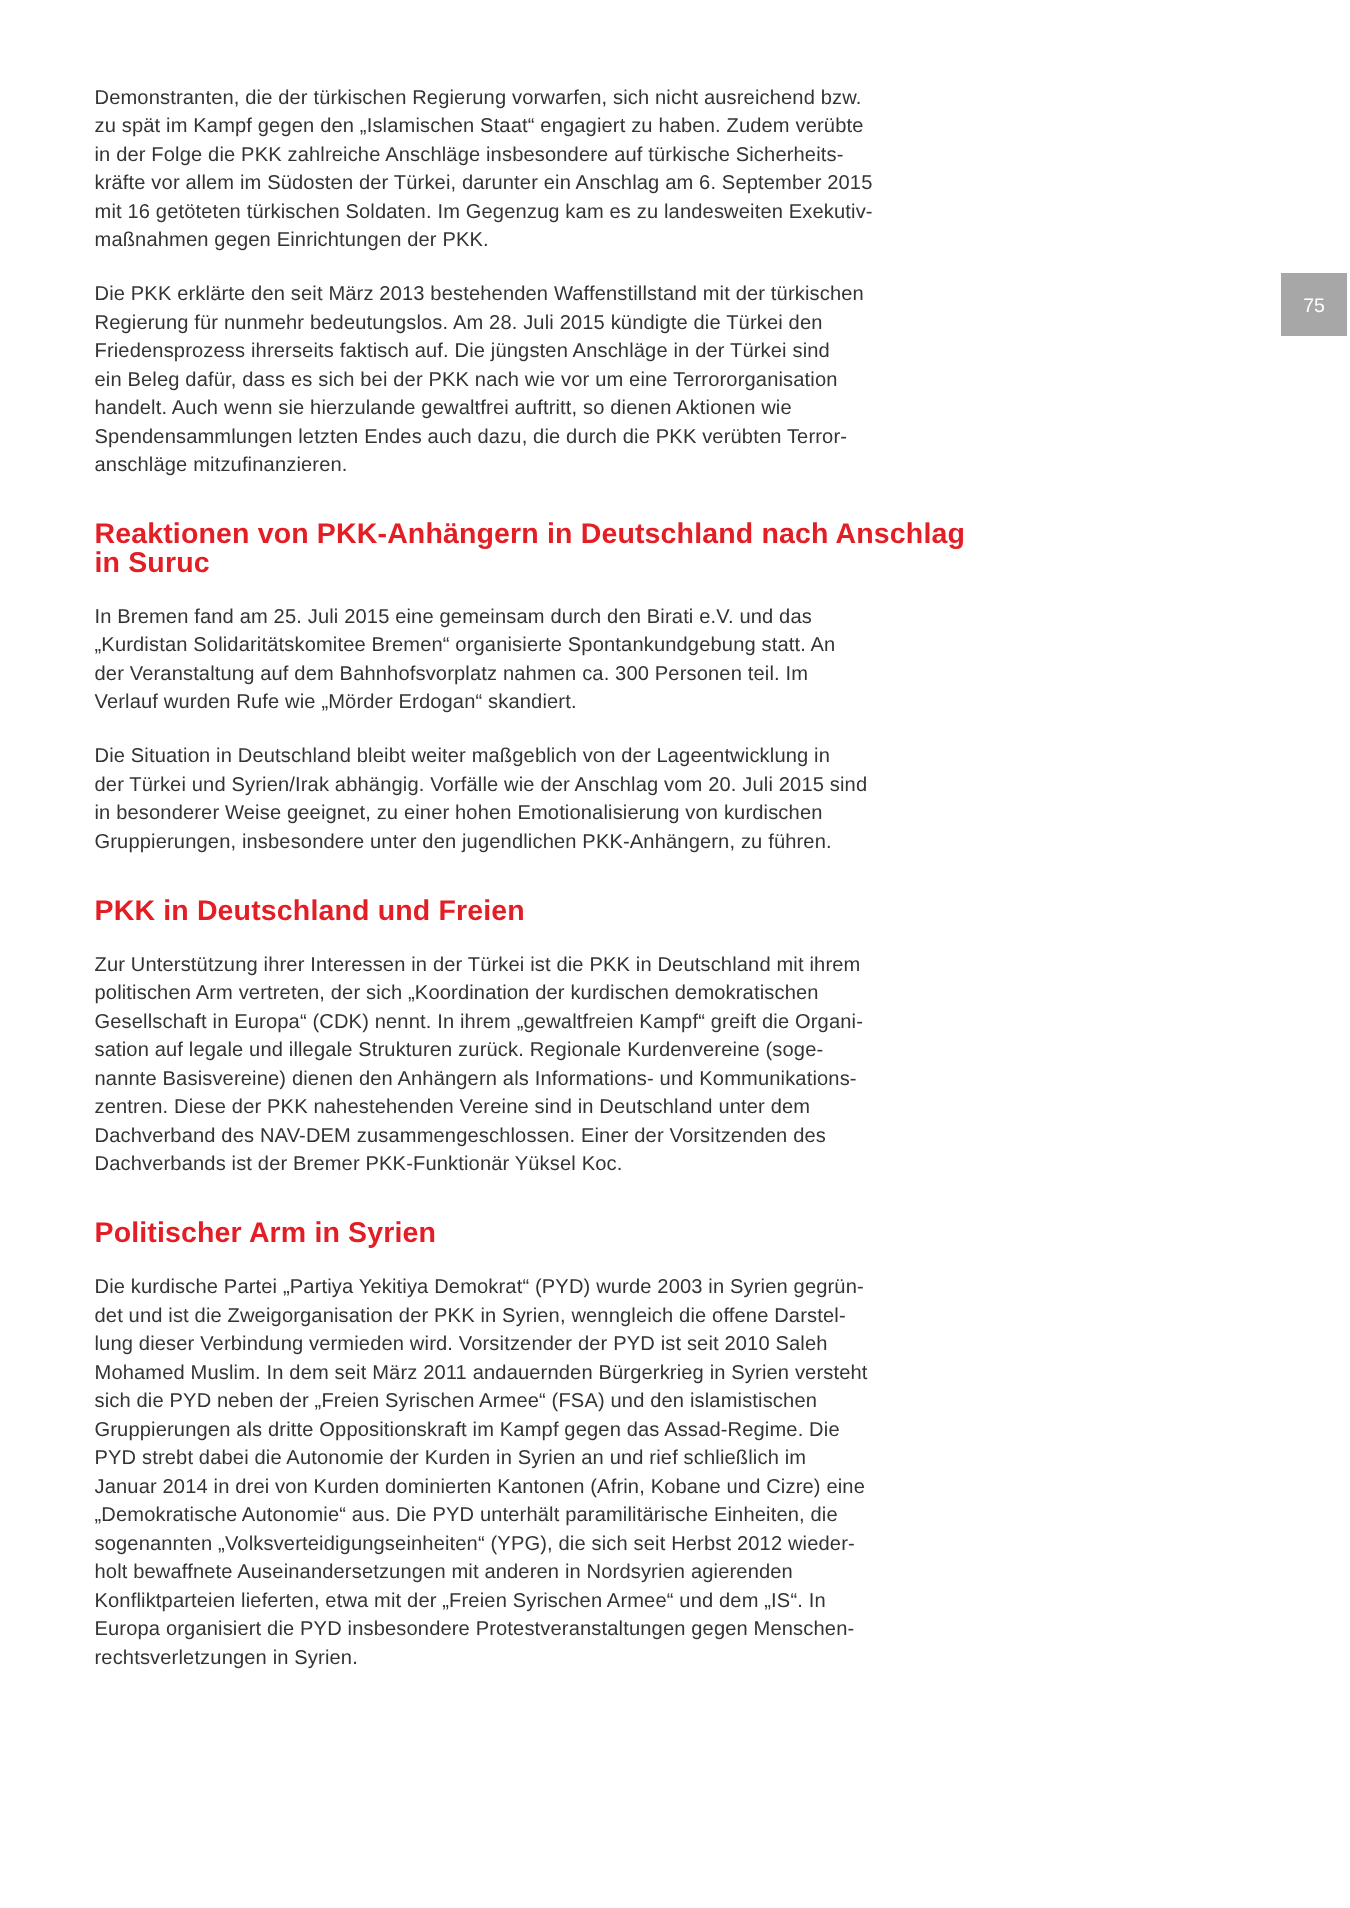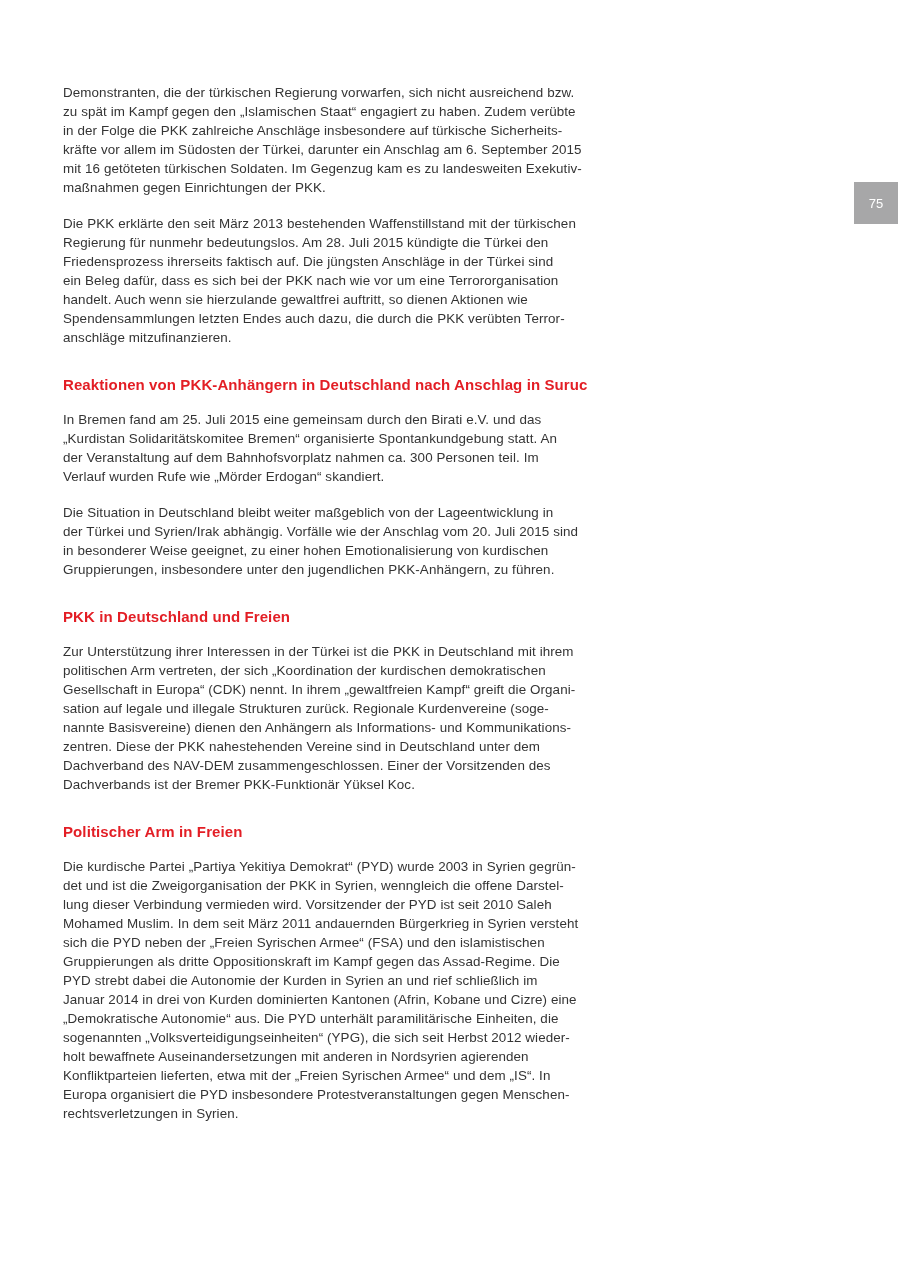--- a/index.html
+++ b/index.html
@@ -12,33 +12,33 @@
     background: #ffffff;
     position: relative;
     overflow: hidden;
     font-family: "Liberation Sans", "DejaVu Sans", sans-serif;
   }
   .text-column {
     position: absolute;
     top: 0;
     left: 63px;
     width: 600px;
-    padding-top: 83px;
+    padding-top: 55px;
     color: #343434;
     font-size: 13.4px;
     line-height: 19px;
     letter-spacing: 0.1px;
   }
   .text-column p {
     margin: 0 0 17px 0;
     white-space: pre-line;
   }
   .text-column h2 {
     margin: 28px 0 16px 0;
-    font-size: 15px;
+    font-size: 19px;
     line-height: 19px;
     font-weight: bold;
     color: #e31e25;
     white-space: pre-line;
   }
   .page-number-badge {
     position: absolute;
     top: 182px;
     right: 2px;
     width: 44px;
@@ -92,21 +92,21 @@
 
   <p>Zur Unterstützung ihrer Interessen in der Türkei ist die PKK in Deutschland mit ihrem
 politischen Arm vertreten, der sich „Koordination der kurdischen demokratischen
 Gesellschaft in Europa“ (CDK) nennt. In ihrem „gewaltfreien Kampf“ greift die Organi-
 sation auf legale und illegale Strukturen zurück. Regionale Kurdenvereine (soge-
 nannte Basisvereine) dienen den Anhängern als Informations- und Kommunikations-
 zentren. Diese der PKK nahestehenden Vereine sind in Deutschland unter dem
 Dachverband des NAV-DEM zusammengeschlossen. Einer der Vorsitzenden des
 Dachverbands ist der Bremer PKK-Funktionär Yüksel Koc.</p>
 
-  <h2>Politischer Arm in Freien</h2>
+  <h2>Politischer Arm in Syrien</h2>
 
   <p>Die kurdische Partei „Partiya Yekitiya Demokrat“ (PYD) wurde 2003 in Syrien gegrün-
 det und ist die Zweigorganisation der PKK in Syrien, wenngleich die offene Darstel-
 lung dieser Verbindung vermieden wird. Vorsitzender der PYD ist seit 2010 Saleh
 Mohamed Muslim. In dem seit März 2011 andauernden Bürgerkrieg in Syrien versteht
 sich die PYD neben der „Freien Syrischen Armee“ (FSA) und den islamistischen
 Gruppierungen als dritte Oppositionskraft im Kampf gegen das Assad-Regime. Die
 PYD strebt dabei die Autonomie der Kurden in Syrien an und rief schließlich im
 Januar 2014 in drei von Kurden dominierten Kantonen (Afrin, Kobane und Cizre) eine
 „Demokratische Autonomie“ aus. Die PYD unterhält paramilitärische Einheiten, die

